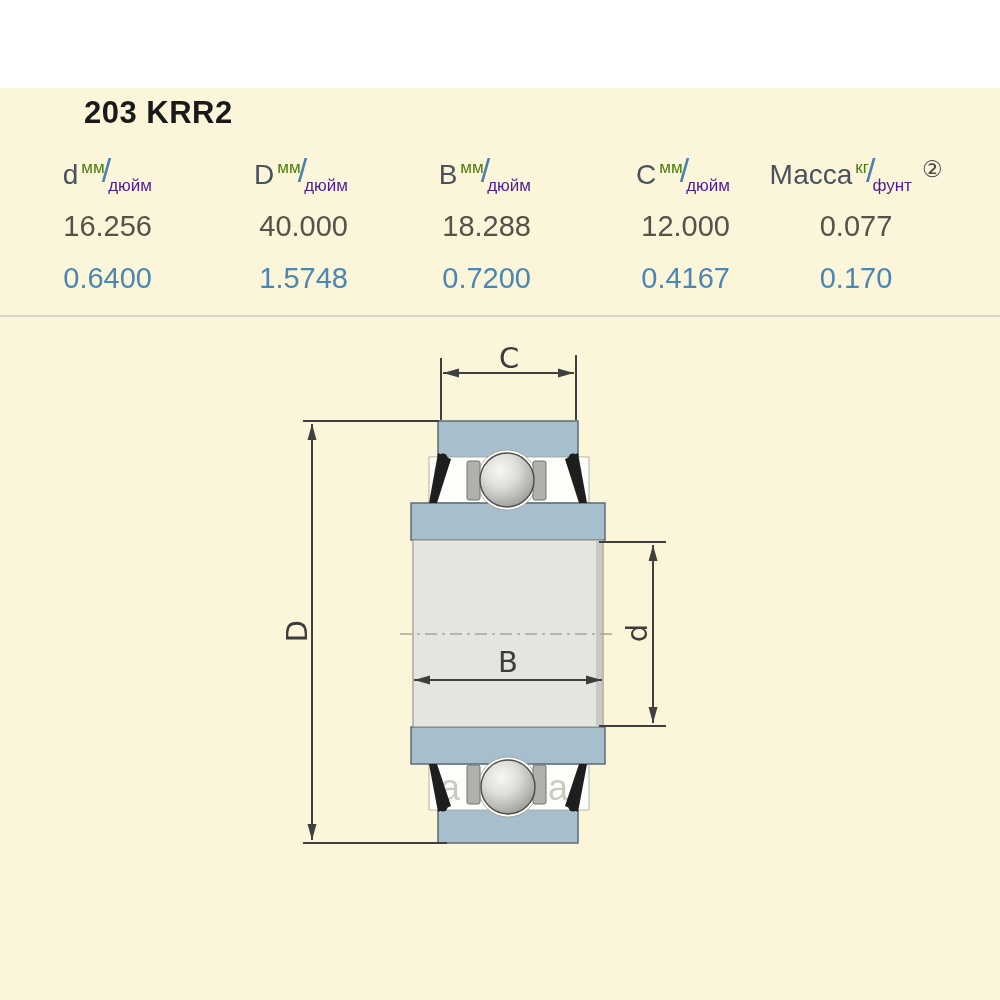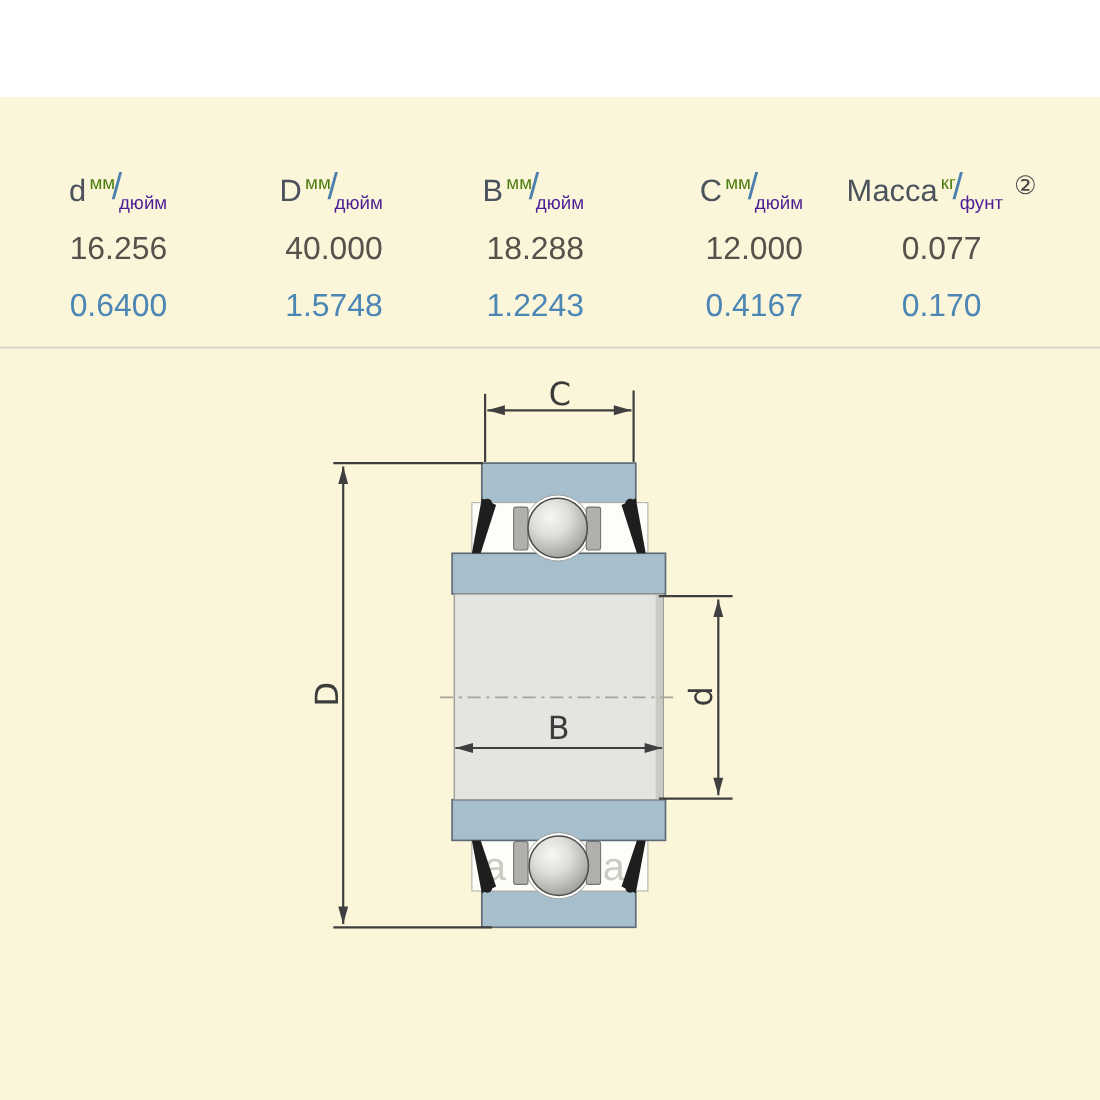--- a/index.html
+++ b/index.html
@@ -29,20 +29,21 @@
   .dim-label{font-family:"DejaVu Sans", sans-serif;font-size:29px;fill:#3c3c3c;}
   .wm{font-family:"Liberation Sans", sans-serif;font-size:36px;fill:#cbcbc3;}
 </style>
 </head>
 <body>
 
 <div id="page">
 
   <div id="top-strip"></div>
 
+  <div id="part-number">203 KRR2</div>
 
   <div class="hrow">
     <div class="cell c1">
       <span class="hsym">d</span><span class="hsup">мм</span><span class="hslash">/</span><span class="hsub">дюйм</span>
     </div>
     <div class="cell c2">
       <span class="hsym">D</span><span class="hsup">мм</span><span class="hslash">/</span><span class="hsub">дюйм</span>
     </div>
     <div class="cell c3">
       <span class="hsym">B</span><span class="hsup">мм</span><span class="hslash">/</span><span class="hsub">дюйм</span>
@@ -59,21 +60,21 @@
     <div class="cell c1 v1">16.256</div>
     <div class="cell c2 v1">40.000</div>
     <div class="cell c3 v1">18.288</div>
     <div class="cell c4 v1">12.000</div>
     <div class="cell c5 v1">0.077</div>
   </div>
 
   <div class="row-inch">
     <div class="cell c1 v2">0.6400</div>
     <div class="cell c2 v2">1.5748</div>
-    <div class="cell c3 v2">1.2243</div>
+    <div class="cell c3 v2">0.7200</div>
     <div class="cell c4 v2">0.4167</div>
     <div class="cell c5 v2">0.170</div>
   </div>
 
   <div id="row-separator"></div>
 
   <svg id="drawing-svg" viewBox="0 0 1000 1000" xmlns="http://www.w3.org/2000/svg">
     <defs>
       <radialGradient id="ballGrad" cx="38%" cy="32%" r="78%">
         <stop offset="0" stop-color="#f7f7f5"></stop>

